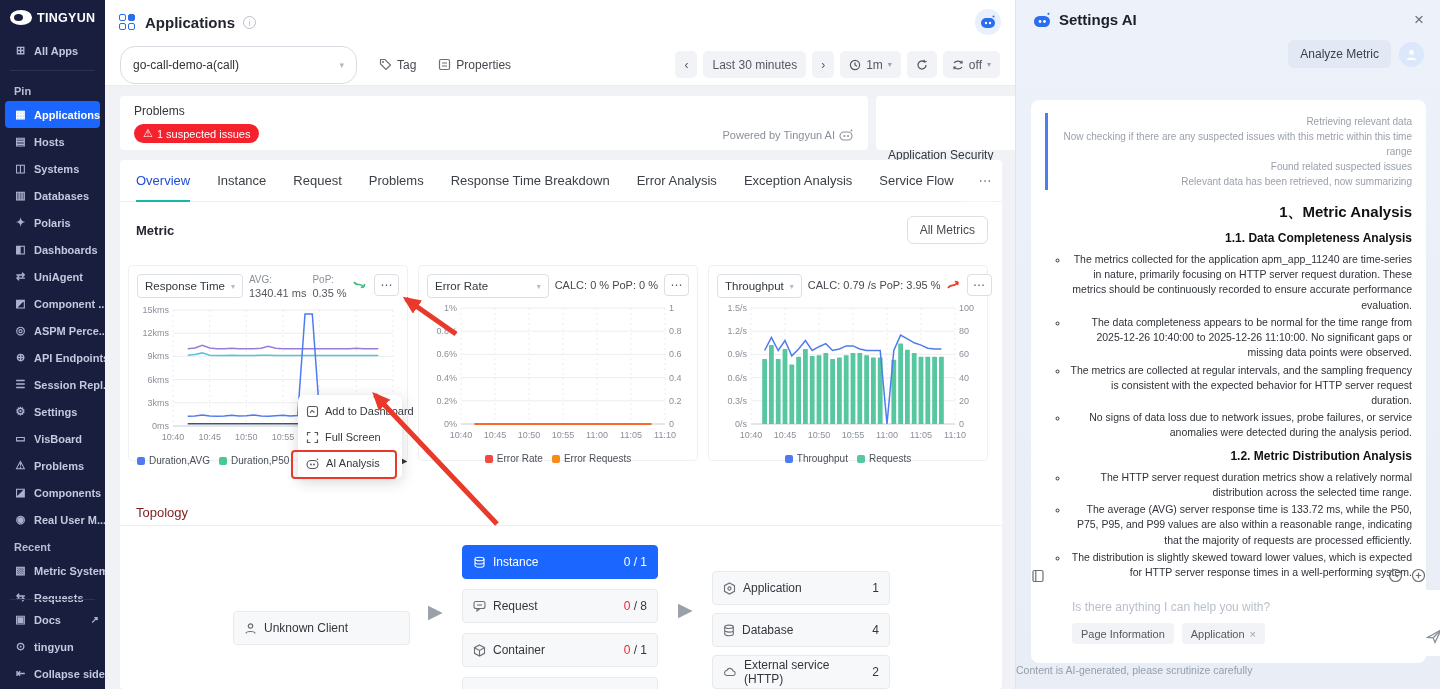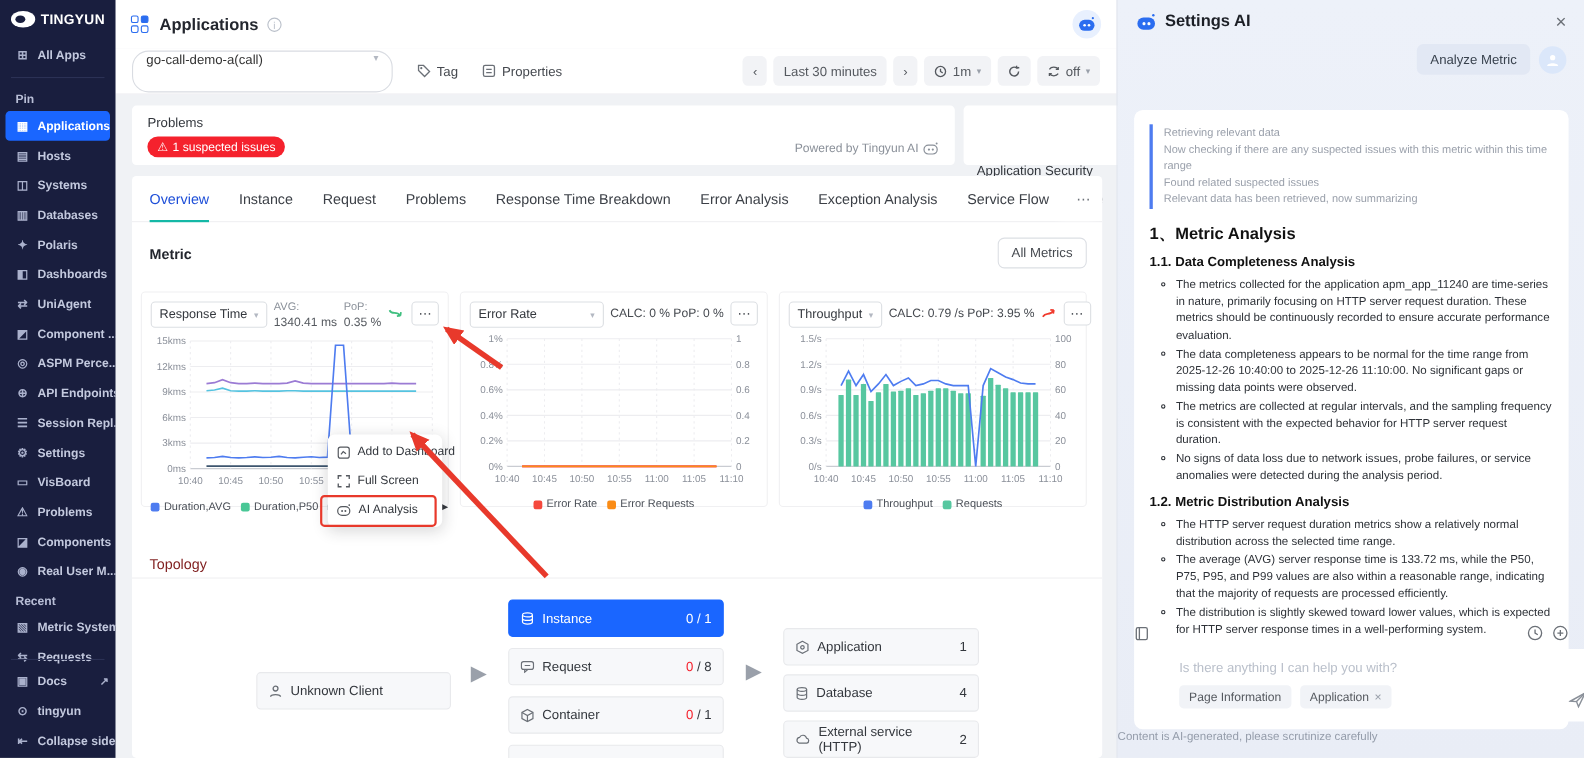--- a/index.html
+++ b/index.html
@@ -25,21 +25,21 @@
   
   #main { position:absolute; left:105px; top:0; width:910px; height:689px; background:#f0f2f5; }
   .m-header { position:absolute; left:0; top:0; width:910px; height:44px; background:#fff; display:flex; align-items:center; padding:0 14px; }
   .title-grid { width:17px; height:17px; display:grid; grid-template-columns:7px 7px; grid-template-rows:7px 7px; gap:2px; margin-right:9px; }
   .title-grid i { border:1.6px solid #2b6df0; border-radius:2px; }
   .title-grid i:nth-child(2) { background:#2b6df0; }
   .m-title { font-size:15px; font-weight:bold; color:#23262e; }
   .info-ico { margin-left:8px; width:13px; height:13px; border:1px solid #b9bfc9; border-radius:50%; color:#b9bfc9; font-size:9px; line-height:12px; text-align:center; font-style:normal; }
   .ai-btn { margin-left:auto; width:26px; height:26px; border-radius:50%; background:#e8f0fe; display:flex; align-items:center; justify-content:center; cursor:pointer; }
   .m-toolbar { position:absolute; left:0; top:44px; width:910px; height:42px; background:#fff; border-bottom:1px solid #ececf0; display:flex; align-items:center; padding:0 15px; }
-  .app-select { width:237px; height:38px; border:1px solid #d9dce2; border-radius:15px; background:#fff; display:flex; padding:0 12px; font-size:12px; color:#333; cursor:pointer; }
+  .app-select { width:237px; height:38px; border:1px solid #d9dce2; border-radius:15px; background:#fff; display:flex; align-items:center; padding:0 12px; font-size:12px; color:#333; cursor:pointer; }
   .app-select .caret { margin-left:auto; color:#b3b8c2; font-size:9px; }
   .tb-link { display:flex; align-items:center; gap:5px; font-size:12px; color:#45494f; margin-left:22px; cursor:pointer; }
   .tb-right { margin-left:auto; display:flex; align-items:center; gap:6px; }
   .tb-btn { height:27px; background:#f2f3f6; border-radius:5px; border:none; display:flex; align-items:center; gap:5px; padding:0 9px; font-size:12px; color:#55595f; cursor:pointer; font-family:inherit; }
   .tb-btn .caret { font-size:8px; color:#9aa0aa; }
   .m-body { position:absolute; left:0; top:86px; width:910px; height:603px; }
 
   .card { background:#fff; border-radius:4px; }
   #problems-card { position:absolute; left:15px; top:10px; width:748px; height:54px; padding:8px 14px; }
   #problems-card h3 { font-size:12px; color:#33373d; font-weight:normal; }
@@ -90,21 +90,21 @@
   #annot { position:absolute; left:0; top:0; width:910px; height:689px; pointer-events:none; z-index:20; }
 
   
   #ai-panel { position:absolute; left:1015px; top:0; width:425px; height:689px; background:linear-gradient(180deg,#edf1f9,#e9edf6); border-left:1px solid #e0e4ee; }
   .ai-head { display:flex; align-items:center; gap:7px; padding:11px 16px 0 16px; }
   .ai-head h1 { font-size:15px; color:#1c1f26; }
   .ai-close { margin-left:auto; font-size:17px; color:#6b7077; cursor:pointer; line-height:1; }
   .analyze-row { display:flex; align-items:center; justify-content:flex-end; gap:8px; padding:12px 16px 0 16px; }
   .analyze-chip { background:#e2e8f4; border-radius:6px; height:28px; display:flex; align-items:center; padding:0 12px; font-size:12px; color:#39424e; cursor:pointer; }
   .avatar { width:25px; height:25px; border-radius:50%; background:#dbe7fa; display:flex; align-items:center; justify-content:center; }
-  .ai-card { position:absolute; left:15px; top:100px; width:395px; height:563px; background:#fff; border-radius:8px; padding:13px 14px; overflow:hidden; }
+  .ai-card { position:absolute; left:15px; top:100px; width:395px; height:563px; background:#fff; border-radius:8px; padding:13px 14px; overflow:hidden;text-align:right; }
   .status-block { border-left:3px solid #4e7cf0; padding:1px 0 1px 10px; }
   .status-block div { font-size:10px; color:#9aa0ab; line-height:1.5; }
   .ai-card h2 { font-size:15px; color:#111; margin:13px 0 9px; }
   .ai-card h3 { font-size:12px; color:#111; margin:8px 0 7px; }
   .ai-card ul { padding-left:24px; }
   .ai-card li { list-style:circle; font-size:10.5px; color:#2e3238; line-height:1.45; margin-bottom:2px; }
   .ai-icons { position:absolute; left:15px; top:568px; width:395px; display:flex; align-items:center; }
   .ai-icons .right { margin-left:auto; display:flex; gap:8px; }
   .ai-input { position:absolute; left:15px; top:590px; width:395px; height:66px; background:#fff; border-radius:10px; padding:10px 12px; cursor:text;margin-left:29px; }
   .ai-ph { font-size:12px; color:#b9bfca; }

